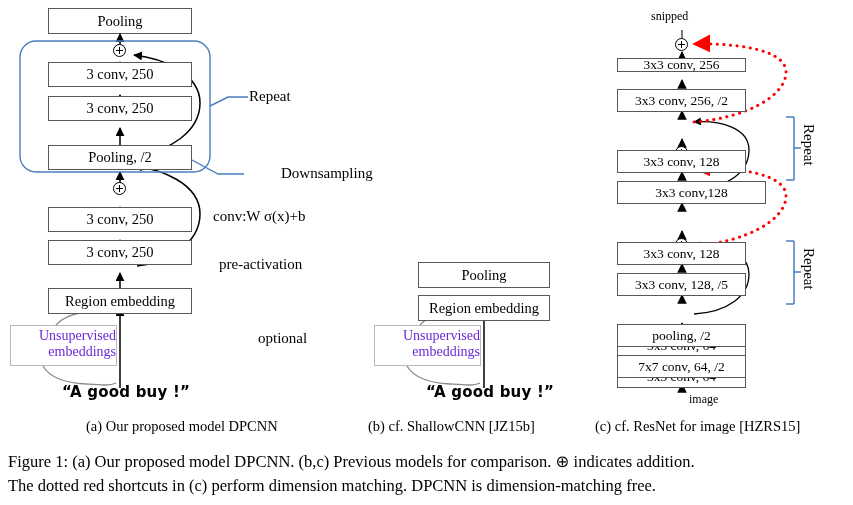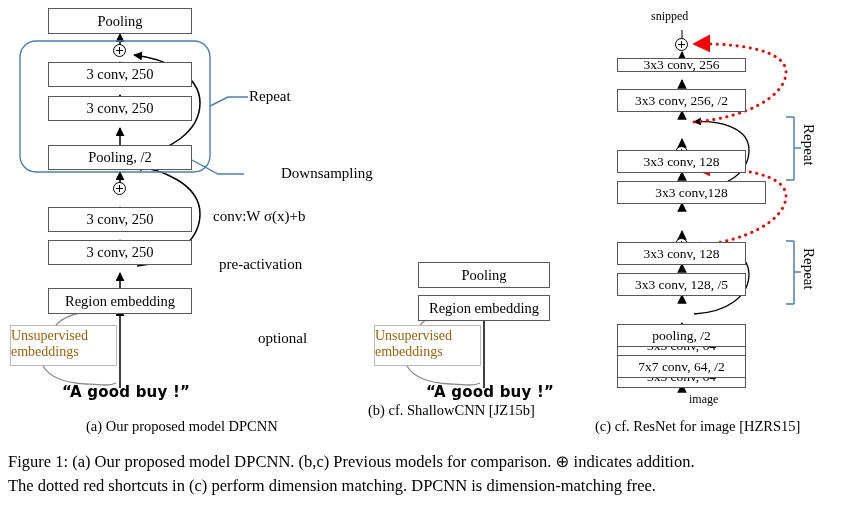--- a/index.html
+++ b/index.html
@@ -12,22 +12,22 @@
   svg.layer{position:absolute;left:0;top:0;width:853px;height:505px;pointer-events:none;}
 
   .box{
     position:absolute;box-sizing:border-box;
     border:1.6px solid #58585a;background:#fff;
     display:flex;align-items:center;justify-content:center;
     font-family:"Liberation Serif", serif;
     font-size:14.5px;line-height:1;color:#000;white-space:nowrap;
   }
   .box.small{font-size:13.5px;}
-  .box.ghost{border:1.4px solid #b9b9b9;color:#a16207;display:block;
-    text-align:left;padding-top:2px;font-size:14px;line-height:16px;}
+  .box.ghost{border:1.4px solid #b9b9b9;color:#6d28d9;display:block;
+    text-align:right;padding-top:2px;font-size:14px;line-height:16px;}
 
   .lbl{position:absolute;white-space:nowrap;font-family:"Liberation Serif", serif;color:#000;}
   .lbl.serif15{font-size:15px;}
   .lbl.serif14{font-size:12px;text-align:right;}
   .quote{position:absolute;white-space:nowrap;
     font-family:"DejaVu Sans", sans-serif;font-size:15px;font-weight:600;letter-spacing:.2px;}
   .rot{transform:rotate(90deg);transform-origin:left top;}
 
   .plus{
     position:absolute;width:13px;height:13px;border-radius:50%;
@@ -207,20 +207,20 @@
   <div class="box small" style="left:617px;top:355px;width:129px;height:23px;">7x7 conv, 64, /2</div>
 
   <div class="lbl serif14" style="left:661px;top:392px;margin-left:28px;">image</div>
 
   <div class="lbl serif15 rot" style="left:817px;top:124px;">Repeat</div>
 
   <div class="lbl serif15 rot" style="left:817px;top:248px;">Repeat</div>
 
   <div class="subcap" style="left:62px;top:418px;margin-left:24px;">(a)  Our proposed model DPCNN</div>
 
-  <div class="subcap" style="left:368px;top:402px;">(b)  cf. ShallowCNN [JZ15b]</div>
+  <div class="subcap" style="left:368px;top:418px;">(b)  cf. ShallowCNN [JZ15b]</div>
 
   <div class="subcap" style="left:595px;top:418px;text-align:right;">(c)  cf. ResNet for image [HZRS15]</div>
 
   <div class="caption" style="top:450px;padding-left:8px;">Figure 1:  (a) Our proposed model DPCNN. (b,c) Previous models for comparison.   ⊕ indicates addition.</div>
   <div class="caption" style="top:474px;padding-left:8px;">The dotted red shortcuts in (c) perform dimension matching. DPCNN is dimension-matching free.</div>
 
 </div>
 
 </body></html>

